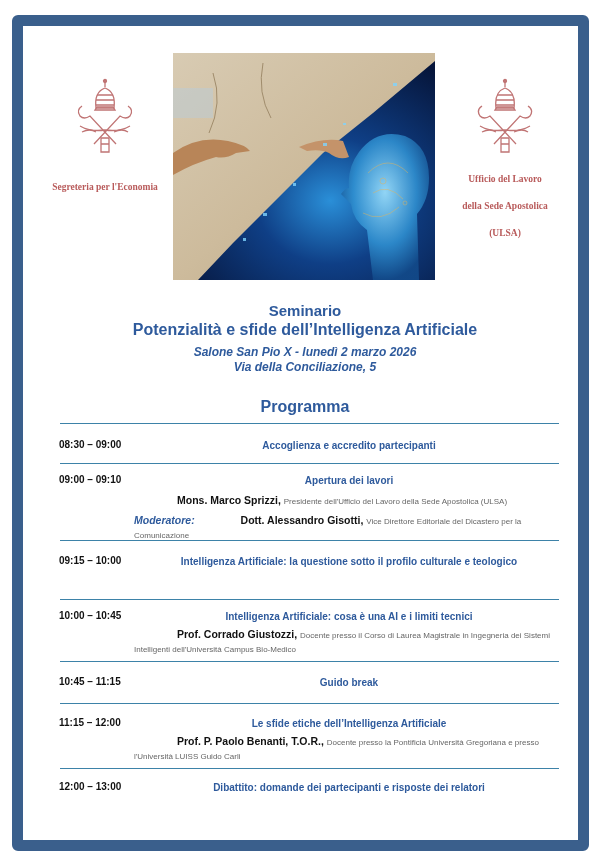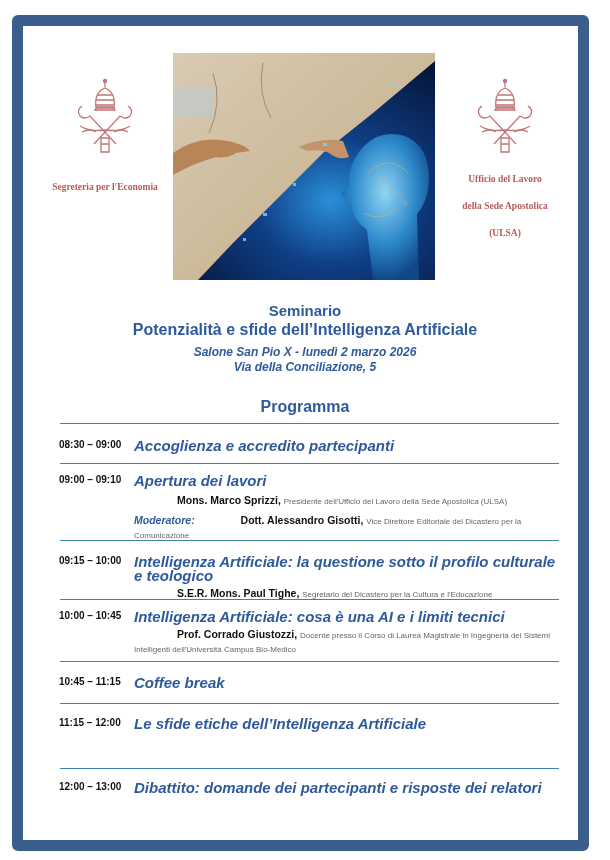--- a/index.html
+++ b/index.html
@@ -16,21 +16,21 @@
   .title-block { left:40px; top:302px; width:530px; text-align:center; color:#2e5a9c; }
   .title-1 { font-size:15px; font-weight:bold; line-height:18px; }
   .title-2 { font-size:16px; font-weight:bold; line-height:19px; }
   .venue { font-size:12px; font-weight:bold; font-style:italic; line-height:15px; }
   .venue-1 { margin-top:6px; }
   .prog-title { left:40px; top:398px; width:530px; text-align:center; color:#2e5a9c; font-size:16px; font-weight:bold; }
   .divider { position:absolute; left:60px; width:499px; height:1px; background:#3d82a8; }
   .row { position:absolute; left:59px; width:510px; }
   .time { position:absolute; left:0; top:0; font-size:10px; font-weight:bold; color:#111; white-space:nowrap;text-align:right; }
   .content { position:absolute; left:75px; top:0; width:430px; }
-  .topic { font-size:15px; font-weight:bold; font-style:italic; color:#2e5a9c; line-height:14px; }
+  .topic { font-size:10px; font-weight:bold; color:#2e5a9c; line-height:14px;text-align:center; }
   .speaker { font-size:10.5px; color:#111; line-height:12px; margin-top:6px; }
   .speaker b { font-weight:bold;padding-left:43px; }
   .role { font-size:8px; color:#666; font-weight:normal; }
   .mod-label { font-style:italic; color:#2e5a9c; font-weight:bold; }
   .speaker.tight { margin-top:4px; }
 </style>
 </head>
 <body>
 
 <div class="frame"></div>
@@ -152,49 +152,49 @@
       <b>Dott. Alessandro Gisotti,</b>
       <span class="role">Vice Direttore Editoriale del Dicastero per la Comunicazione</span>
     </div>
   </div>
 </div>
 
 <div class="row" style="top:555px">
   <div class="time">09:15 – 10:00</div>
   <div class="content">
     <div class="topic">Intelligenza Artificiale: la questione sotto il profilo culturale e teologico</div>
-    <div class="speaker tight">
-      <b>S.E.R. Mons. Paul Tighe,</b>
-      <span class="role">Segretario del Dicastero per la Cultura e l'Educazione</span>
-    </div>
   </div>
 </div>
 
 <div class="row" style="top:610px">
   <div class="time">10:00 – 10:45</div>
   <div class="content">
     <div class="topic">Intelligenza Artificiale: cosa è una AI e i limiti tecnici</div>
     <div class="speaker tight">
       <b>Prof. Corrado Giustozzi,</b>
       <span class="role">Docente presso il Corso di Laurea Magistrale in Ingegneria dei Sistemi Intelligenti dell'Università Campus Bio-Medico</span>
     </div>
   </div>
 </div>
 
 <div class="row" style="top:676px">
   <div class="time">10:45 – 11:15</div>
   <div class="content">
-    <div class="topic">Coffee break</div>
+    <div class="topic">Guido break</div>
   </div>
 </div>
 
 <div class="row" style="top:717px">
   <div class="time">11:15 – 12:00</div>
   <div class="content">
     <div class="topic">Le sfide etiche dell’Intelligenza Artificiale</div>
+    <div class="speaker tight">
+      <b>Prof. P. Paolo Benanti, T.O.R.,</b>
+      <span class="role">Docente presso la Pontificia Università Gregoriana e presso l'Università LUISS Guido Carli</span>
+    </div>
   </div>
 </div>
 
 <div class="row" style="top:781px">
   <div class="time">12:00 – 13:00</div>
   <div class="content">
     <div class="topic">Dibattito: domande dei partecipanti e risposte dei relatori</div>
   </div>
 </div>
 

